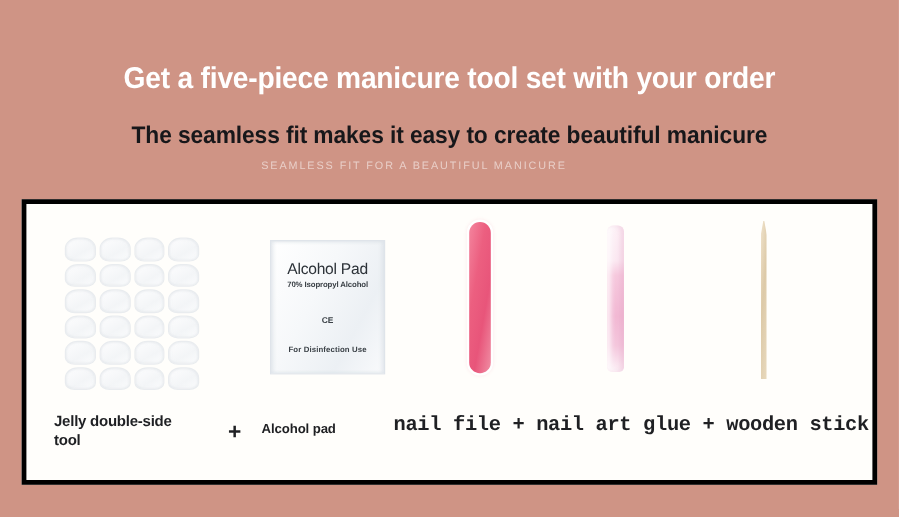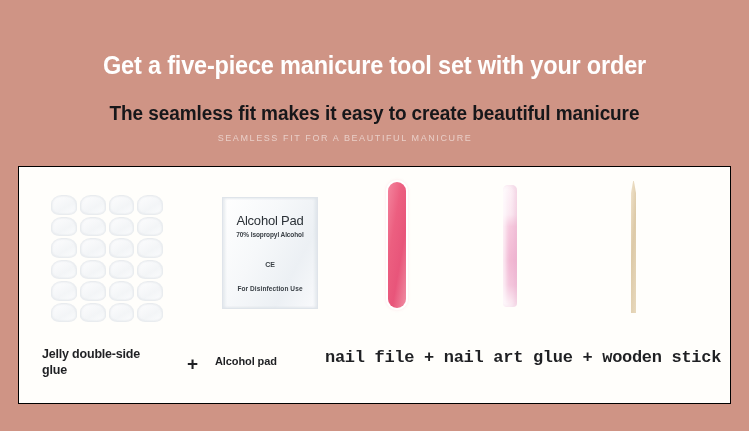--- a/index.html
+++ b/index.html
@@ -69,21 +69,21 @@
   }
 
   
   .panel {
     position: absolute;
     left: 18px;
     top: 166px;
     width: 713px;
     height: 238px;
     background: #fffefb;
-    border: 1px solid #000000;
+    border: 4px solid #000000;
     box-sizing: border-box;
   }
 
   .products-row {
     position: absolute;
     left: 0;
     top: 0;
     width: 100%;
     height: 168px;
   }
@@ -305,20 +305,20 @@
         <div class="glue-tube"></div>
       </div>
 
       <div class="product-cell cell-stick">
         <div class="wood-stick"></div>
       </div>
 
     </div>
 
     <div class="captions">
-      <div class="caption cap-tape">Jelly double-side glue</div>
+      <div class="caption cap-tape">Jelly double-side tool</div>
       <div class="caption cap-plus">+</div>
       <div class="caption cap-pad">Alcohol pad</div>
       <div class="caption cap-rest">nail file + nail art glue + wooden stick</div>
     </div>
 
   </div>
 </div>
 
 </body></html>

